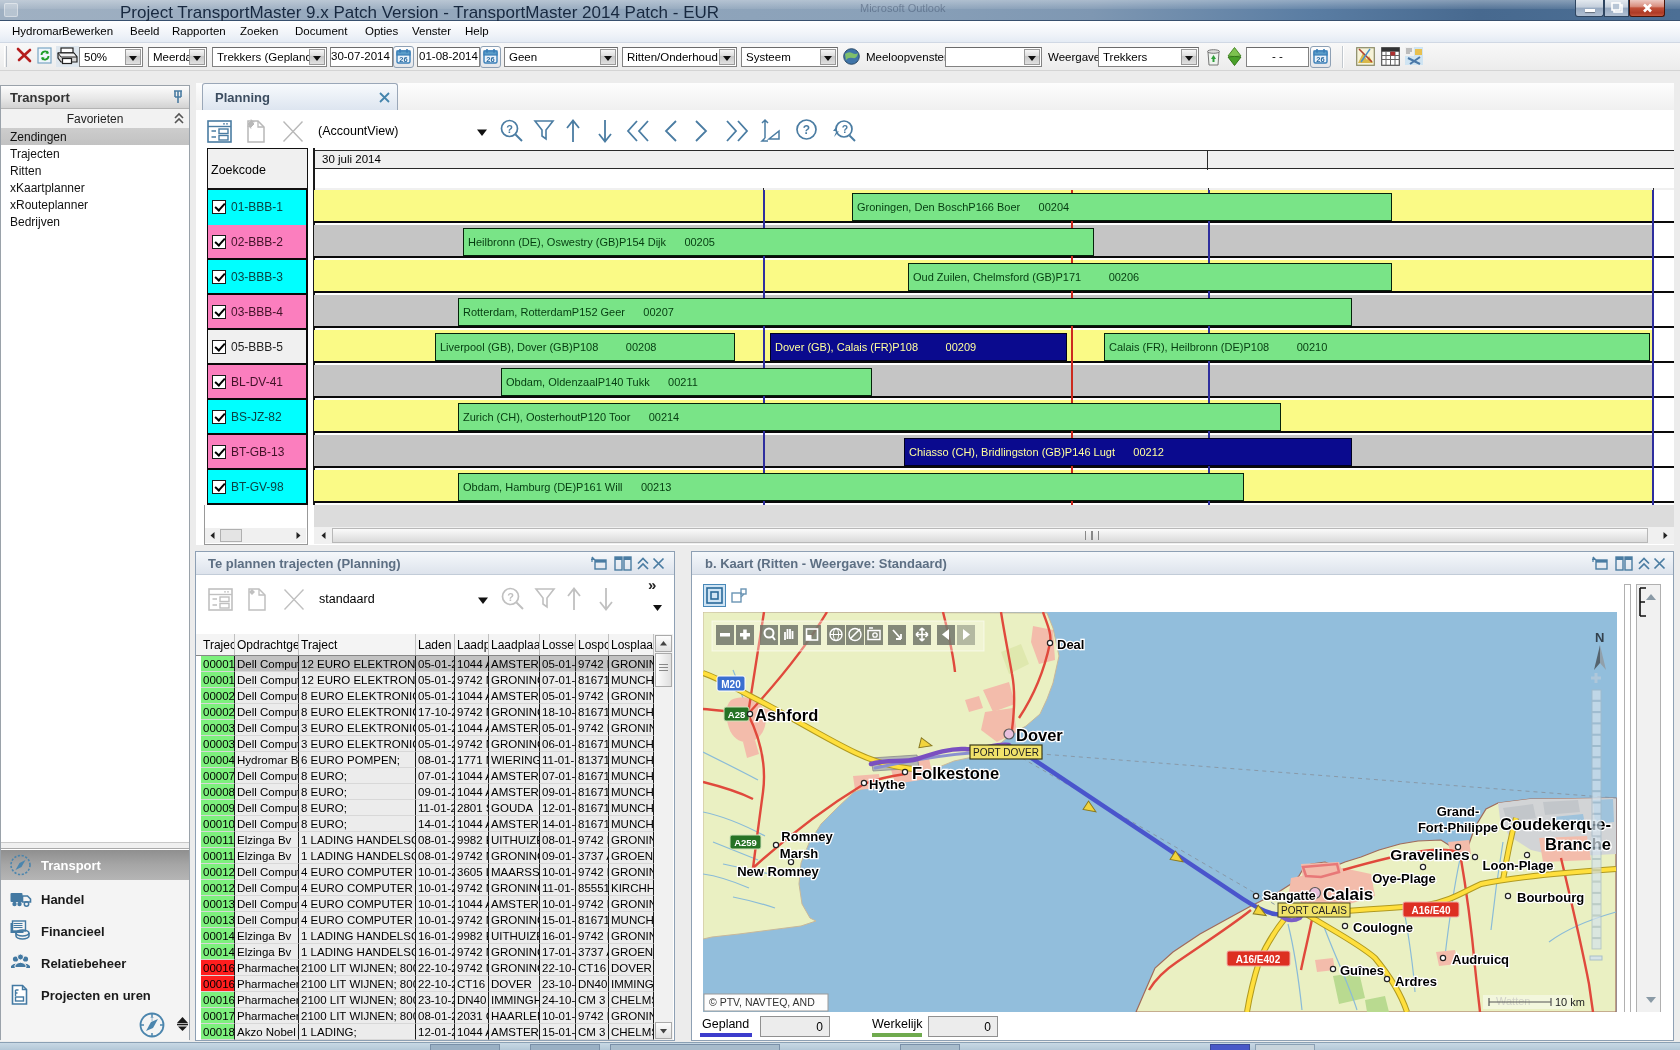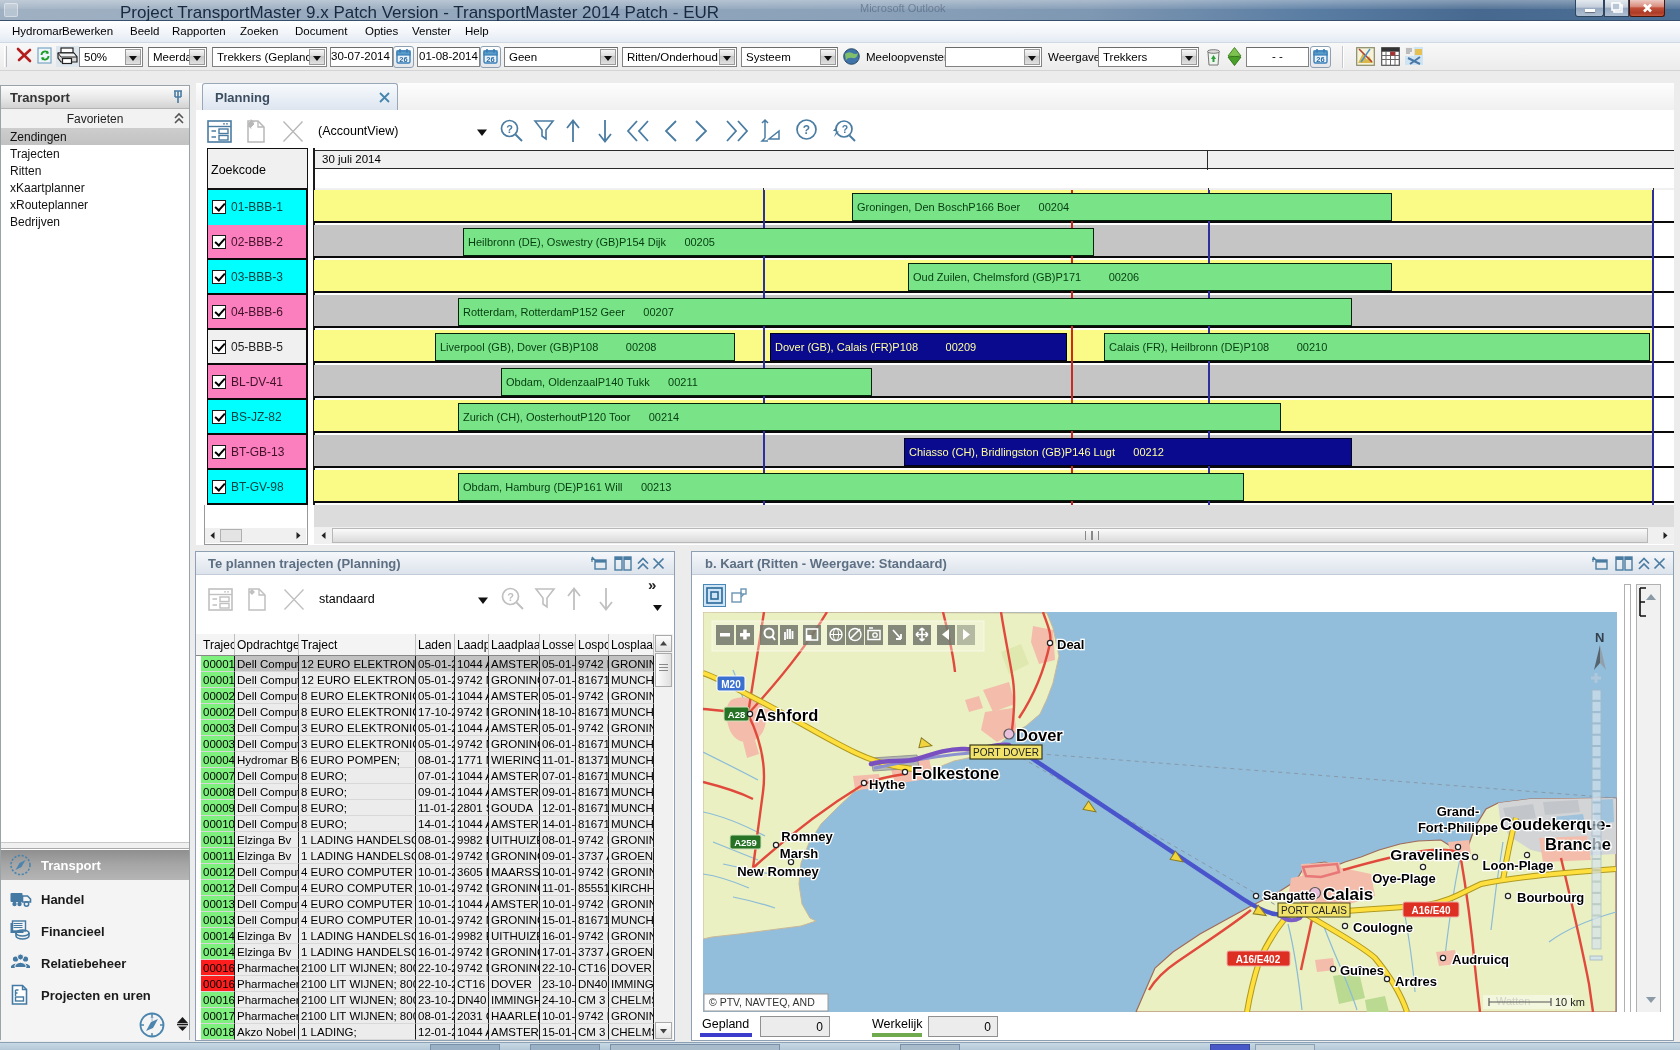--- a/index.html
+++ b/index.html
@@ -361,21 +361,21 @@
 <div class="gband" style="top:225px;height:33px;background:#c5c5c5;border-bottom:2px solid #0a0a0a;width:1339px;"></div>
 <div class="abs" style="left:1653px;top:225px;width:21px;height:33px;background:#fff;border-bottom:2px solid #0a0a0a;"></div>
 <div class="grow" style="top:260px;height:35px;background:#00ffff;">
     <div class="cb"></div>
     <div class="lbl" style="color:#0b4242;">03-BBB-3</div>
   </div>
 <div class="gband" style="top:260px;height:33px;background:#fafa86;border-bottom:2px solid #0a0a0a;width:1339px;"></div>
 <div class="abs" style="left:1653px;top:260px;width:21px;height:33px;background:#fff;border-bottom:2px solid #0a0a0a;"></div>
 <div class="grow" style="top:295px;height:35px;background:#fb7ebe;">
     <div class="cb"></div>
-    <div class="lbl" style="color:#411227;">04-BBB-6</div>
+    <div class="lbl" style="color:#411227;">03-BBB-4</div>
   </div>
 <div class="gband" style="top:295px;height:33px;background:#c5c5c5;border-bottom:2px solid #0a0a0a;width:1339px;"></div>
 <div class="abs" style="left:1653px;top:295px;width:21px;height:33px;background:#fff;border-bottom:2px solid #0a0a0a;"></div>
 <div class="grow" style="top:330px;height:35px;background:#f0f0f0;">
     <div class="cb"></div>
     <div class="lbl" style="color:#222222;">05-BBB-5</div>
   </div>
 <div class="gband" style="top:330px;height:33px;background:#fafa86;border-bottom:2px solid #0a0a0a;width:1339px;"></div>
 <div class="abs" style="left:1653px;top:330px;width:21px;height:33px;background:#fff;border-bottom:2px solid #0a0a0a;"></div>
 <div class="grow" style="top:365px;height:35px;background:#fb7ebe;">

